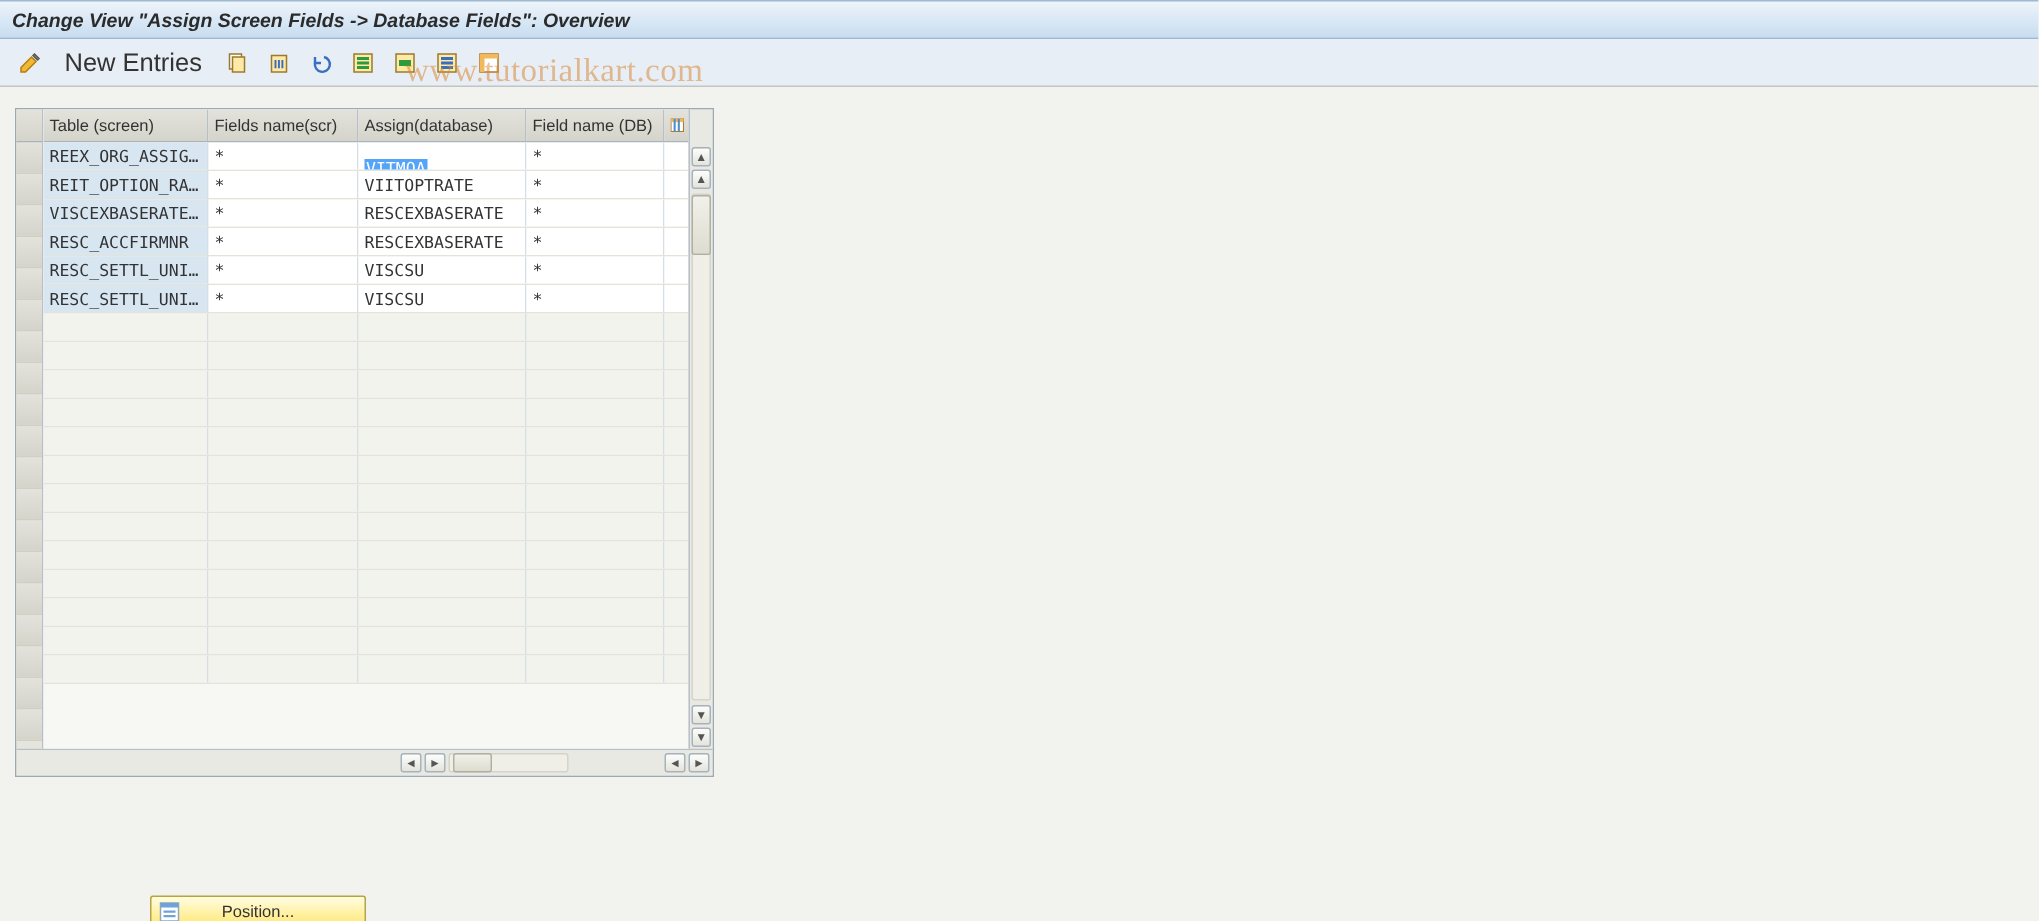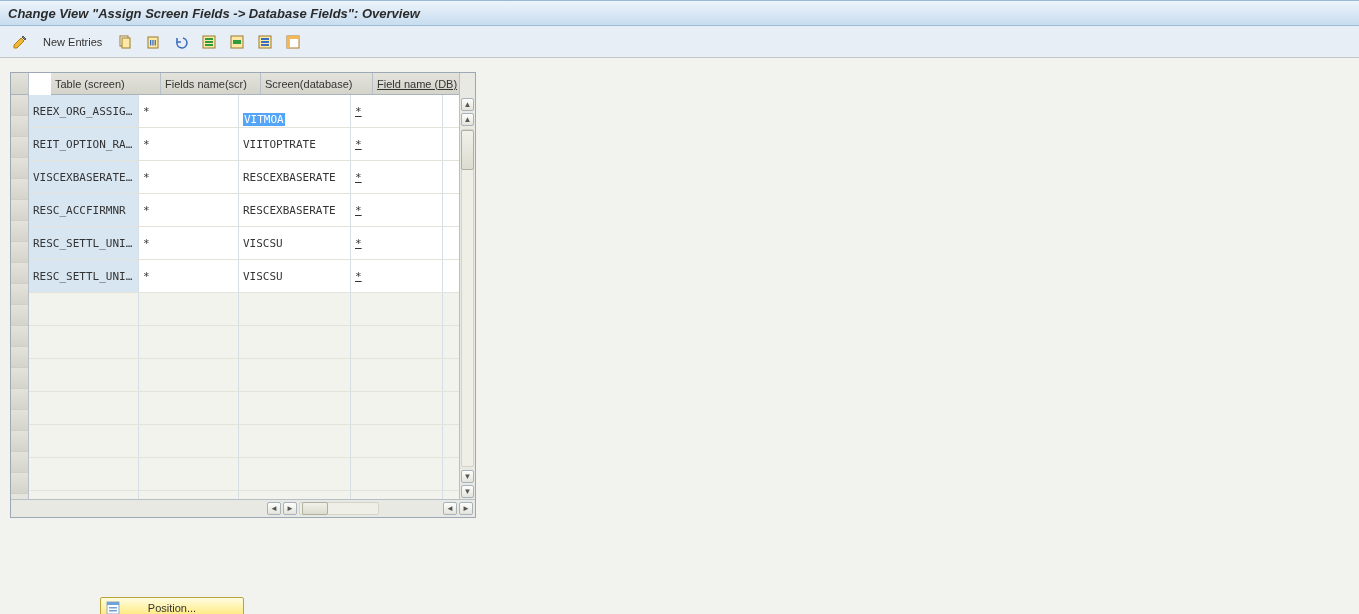--- a/index.html
+++ b/index.html
@@ -30,21 +30,21 @@
     padding: 0 8px;
     display: flex; align-items: center; gap: 4px;
   }
   .tb-btn {
     display:inline-flex; align-items:center; justify-content:center;
     height:20px; min-width:20px; padding:0 3px;
     border:1px solid transparent; border-radius:2px;
     cursor:pointer;
   }
   .tb-text-btn {
-    padding:0 6px; font-size:11px; color:#333;
+    padding:0 6px; font-size:17px; color:#333;
   }
   .watermark {
     position:absolute; left:270px; top:34px;
     font-size:22px; font-family: Georgia, 'Times New Roman', serif;
     color:#d98a39; opacity:0.55; pointer-events:none;
     letter-spacing:0.3px;
   }
 
   .work-area {
     position: relative;
@@ -98,38 +98,37 @@
     border:1px solid #a8b2bd; background:linear-gradient(#fdfdfb,#e4e4dc);
     border-radius:2px; cursor:pointer; font-size:8px; color:#555;
     margin:1px 0;
   }
   .vscroll .track { flex:1; width:13px; margin:2px 0; background:#efefe8; border:1px solid #d4d4cb; position:relative; border-radius:2px;}
   .vscroll .thumb { position:absolute; top:0; left:-1px; right:-1px; height:40px; background:linear-gradient(#f1f1ea,#dcdccf); border:1px solid #b0b0a2; border-radius:2px;}
 
   .hdr-row {
     display:flex; height:22px;
     border-bottom:1px solid #a8b3be;
-    margin-left:22px;
   }
   .hdr-cell {
     border-right:1px solid #b7c0c9;
     background: linear-gradient(#e3e3dc, #d4d4cb);
     padding:0 4px; display:flex; align-items:center;
     color:#333; font-size:11px;
     overflow:hidden; white-space:nowrap; text-overflow:ellipsis;
   }
   .c1 { width:110px; flex:0 0 110px; }
   .c2 { width:100px; flex:0 0 100px; }
   .c3 { width:112px; flex:0 0 112px; }
-  .c4 { width:92px;  flex:0 0 92px;text-decoration:underline; }
+  .c4 { width:92px;  flex:0 0 92px; }
   .c-cfg { width:18px; flex:0 0 18px; justify-content:center; }
 
   .body-rows { flex:1; overflow:hidden; background:#f7f7f3;}
   .row {
-    display:flex; height:33px;
+    display:flex; height:19px;
     border-bottom:1px solid #e3e3da;
   }
   .cell {
     border-right:1px solid #d5dde5;
     padding:0 4px; display:flex; align-items:center;
     font-family: 'Lucida Console','Consolas',monospace;
     font-size:11px; color:#333;
     overflow:hidden; white-space:nowrap; text-overflow:ellipsis;
   }
   .ro { background:#d8e6f2; }
@@ -235,20 +234,21 @@
         <rect x="4" y="10" width="8" height="2" fill="#3a6fbf"></rect>
       </svg>
   </span>
   <span class="tb-btn" title="Table settings">
     <svg class="ic16" viewBox="0 0 16 16">
         <rect x="2" y="2" width="12" height="12" fill="#fff" stroke="#b07a2a"></rect>
         <rect x="2" y="2" width="12" height="3" fill="#f3b85a"></rect>
         <rect x="2" y="2" width="3" height="12" fill="#f3b85a"></rect>
       </svg>
   </span>
+  <div class="watermark">www.tutorialkart.com</div>
 </div>
 
 <div class="work-area">
   <div class="table-shell">
     <div class="grid-wrap">
       <div class="sel-col">
         <div class="hdr"></div>
         <div id="sel-stubs">
             <div class="stub"></div>
             <div class="stub"></div>
@@ -268,21 +268,21 @@
             <div class="stub"></div>
             <div class="stub"></div>
             <div class="stub"></div>
             <div class="stub"></div>
           </div>
       </div>
       <div class="data-col">
         <div class="hdr-row">
           <div class="hdr-cell c1">Table (screen)</div>
           <div class="hdr-cell c2">Fields name(scr)</div>
-          <div class="hdr-cell c3">Screen(database)</div>
+          <div class="hdr-cell c3">Assign(database)</div>
           <div class="hdr-cell c4">Field name (DB)</div>
           <div class="hdr-cell c-cfg">
             <svg width="13" height="13" viewBox="0 0 13 13">
                 <rect x="0.5" y="0.5" width="12" height="12" fill="#fff" stroke="#b07a2a"></rect>
                 <rect x="0.5" y="0.5" width="12" height="3" fill="#f3b85a"></rect>
                 <rect x="3" y="0.5" width="2" height="12" fill="#4f8ecc"></rect>
                 <rect x="7" y="0.5" width="2" height="12" fill="#4f8ecc"></rect>
               </svg>
           </div>
         </div>

